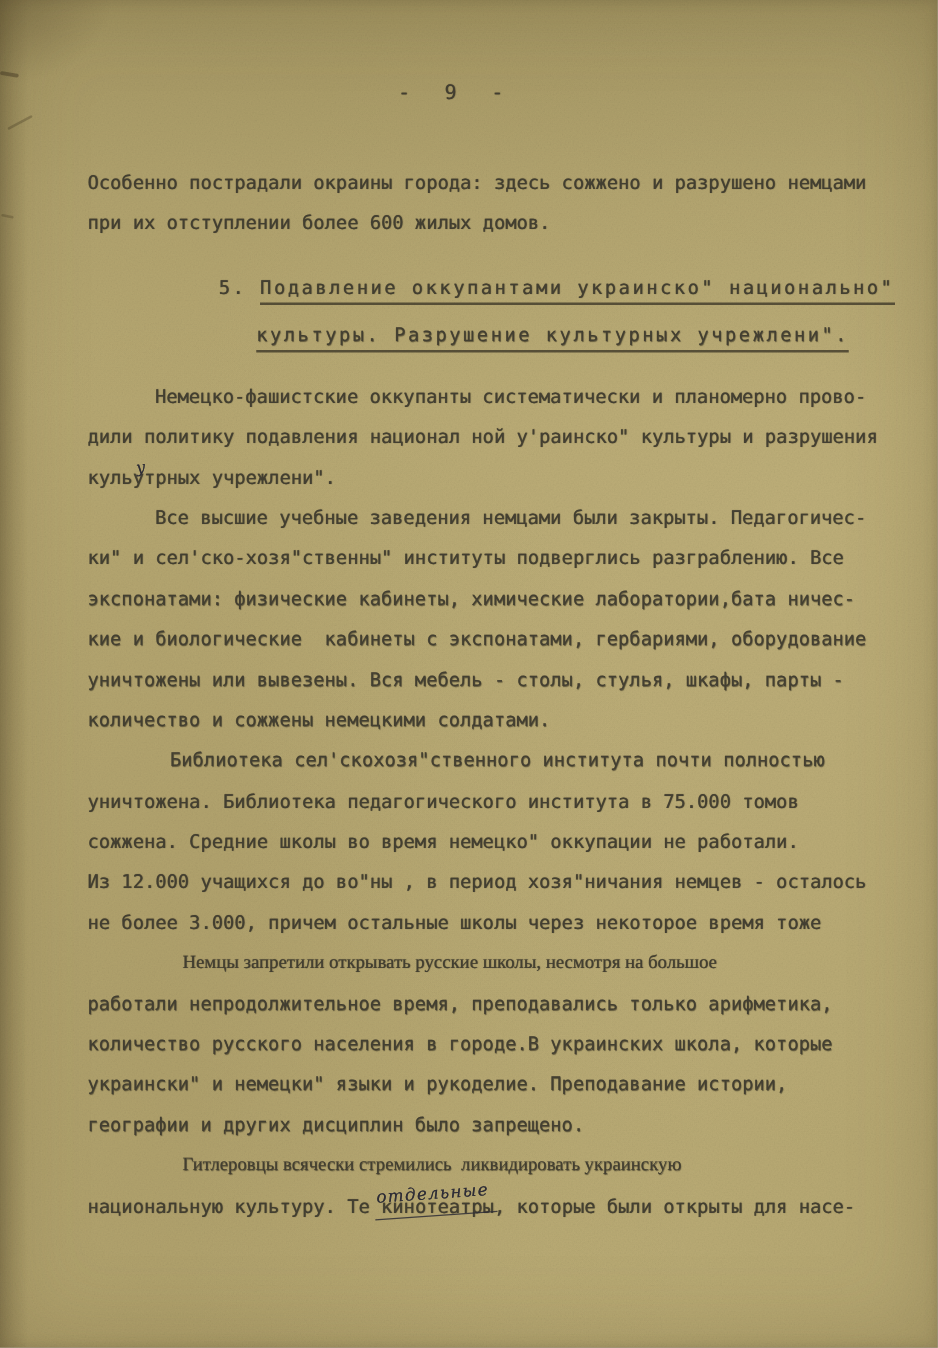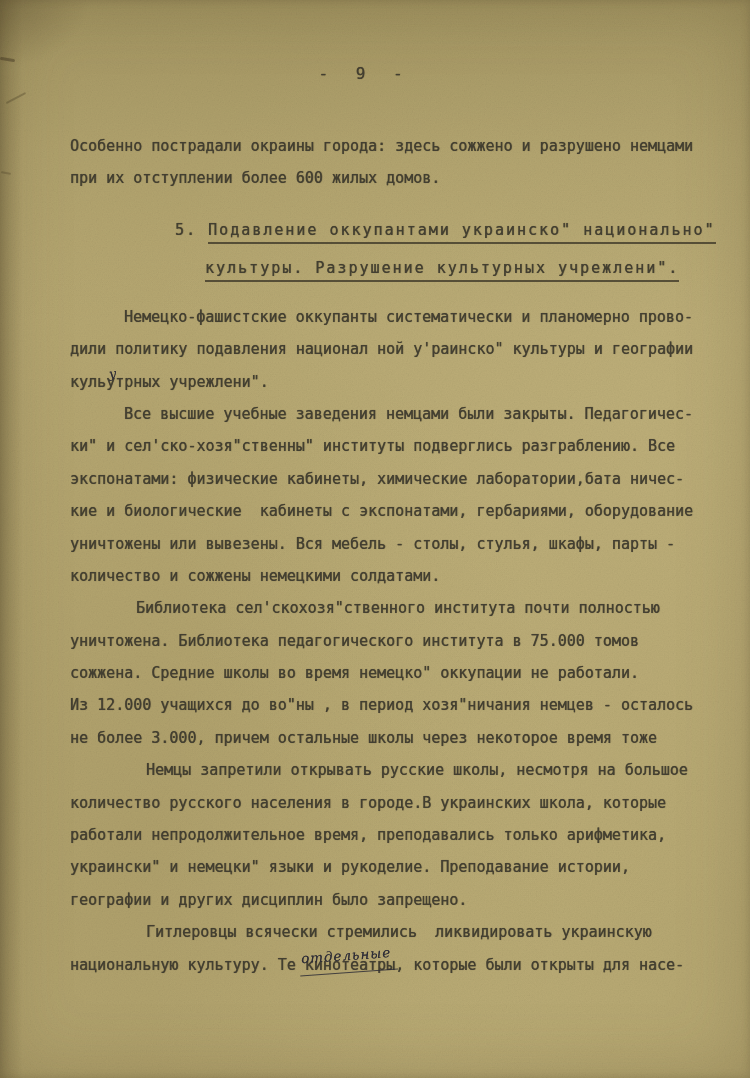--- a/index.html
+++ b/index.html
@@ -45,21 +45,21 @@
     margin-bottom: 44px;
     text-align: center;
     font-size: 16px;
     letter-spacing: 9px;
   }
 
   .line { line-height: 32.4px; height: 32.4px; white-space: pre; font-size: 15px; }
 
   .ind54 { padding-left: 54px; }
   .ind66 { padding-left: 66px; }
-  .ind76 { padding-left: 76px; }
+  .ind76 { padding-left: 76px; font-family: Liberation Serif, serif; }
 
   .heading { margin: 16px 0 14px 0; font-size: 15px; letter-spacing: 2px; }
   .heading .h-line { line-height: 38px; height: 38px; white-space: pre; }
   .heading .h1 { padding-left: 105px; }
   .heading .h2 { padding-left: 135px; }
   .u { border-bottom: 2px solid rgba(52,47,34,0.78); padding-bottom: 3px; }
 
   .ann-wrap { position: relative; display: inline; }
   .hand-word {
     position: absolute; left: -6px; top: -17px;
@@ -105,21 +105,21 @@
       <div class="line">при их отступлении более 600 жилых домов.</div>
     </div>
 
     <div class="heading">
       <div class="h-line h1"><span>5.</span><span> </span><span class="u">Подавление оккупантами украинско" национально"</span></div>
       <div class="h-line h2"><span class="u">культуры. Разрушение культурных учрежлени".</span></div>
     </div>
 
     <div class="para">
       <div class="line ind54">Немецко-фашистские оккупанты систематически и планомерно прово-</div>
-      <div class="line">дили политику подавления национал ной у'раинско" культуры и географии</div>
+      <div class="line">дили политику подавления национал ной у'раинско" культуры и разрушения</div>
       <div class="line"><span>куль</span><span class="ann-wrap"><span class="hand-letter">у</span><span>ут</span></span><span>рных учрежлени".</span></div>
     </div>
 
     <div class="para">
       <div class="line ind54">Все высшие учебные заведения немцами были закрыты. Педагогичес-</div>
       <div class="line">ки" и сел'ско-хозя"ственны" институты подверглись разграблению. Все</div>
       <div class="line">экспонатами: физические кабинеты, химические лаборатории,бата ничес-</div>
       <div class="line">кие и биологические  кабинеты с экспонатами, гербариями, оборудование</div>
       <div class="line">уничтожены или вывезены. Вся мебель - столы, стулья, шкафы, парты -</div>
       <div class="line">количество и сожжены немецкими солдатами.</div>
@@ -128,22 +128,22 @@
     <div class="para">
       <div class="line ind66">Библиотека сел'скохозя"ственного института почти полностью</div>
       <div class="line">уничтожена. Библиотека педагогического института в 75.000 томов</div>
       <div class="line">сожжена. Средние школы во время немецко" оккупации не работали.</div>
       <div class="line">Из 12.000 учащихся до во"ны , в период хозя"ничания немцев - осталось</div>
       <div class="line">не более 3.000, причем остальные школы через некоторое время тоже</div>
     </div>
 
     <div class="para">
       <div class="line ind76">Немцы запретили открывать русские школы, несмотря на большое</div>
+      <div class="line">работали непродолжительное время, преподавались только арифметика,</div>
       <div class="line">количество русского населения в городе.В украинских школа, которые</div>
-      <div class="line">работали непродолжительное время, преподавались только арифметика,</div>
       <div class="line">украински" и немецки" языки и рукоделие. Преподавание истории,</div>
       <div class="line">географии и других дисциплин было запрещено.</div>
     </div>
 
     <div class="para">
       <div class="line ind76">Гитлеровцы всячески стремились  ликвидировать украинскую</div>
       <div class="line"><span>национальную культуру. Те </span><span class="ann-wrap"><span class="hand-word">отдельные</span><span>кинотеатры</span></span><span>, которые были открыты для насе-</span></div>
     </div>
 
   </div>

